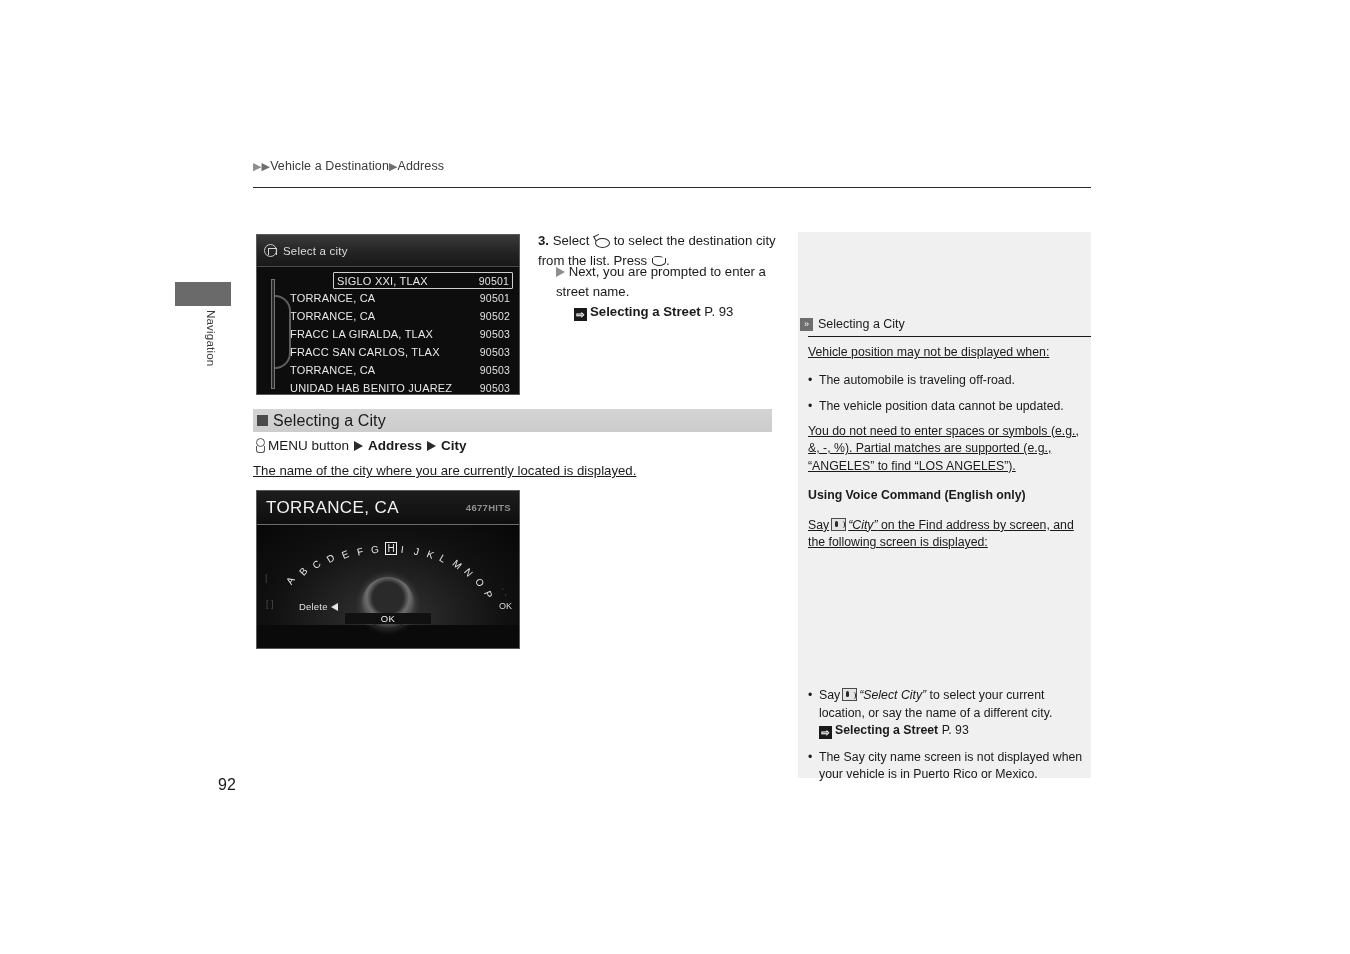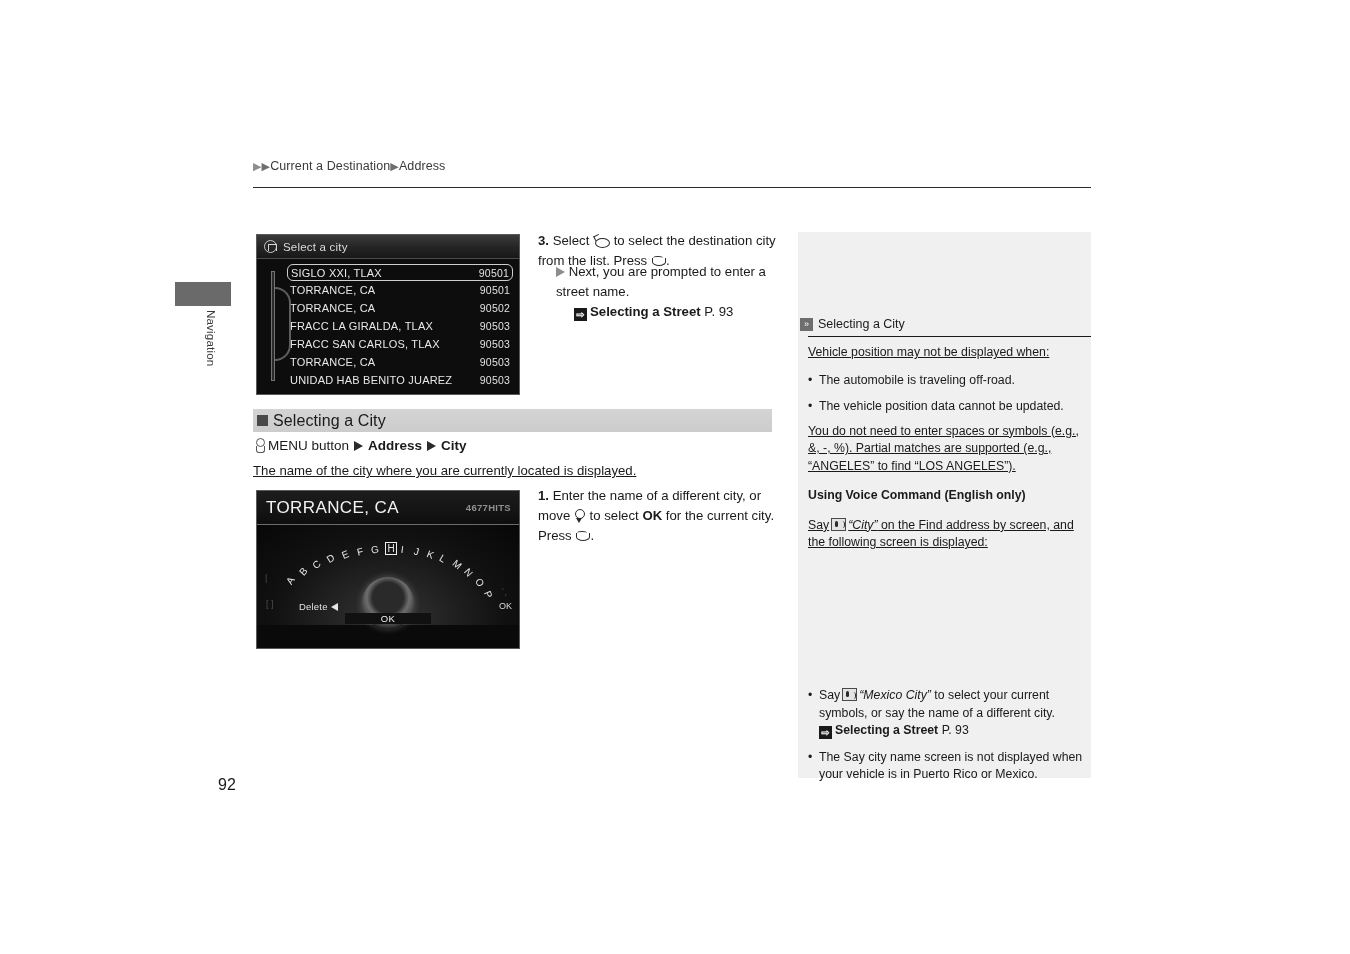--- a/index.html
+++ b/index.html
@@ -65,21 +65,21 @@
   }
 
   
   .navshot {
     position: absolute;
     background: #0a0a0a;
     border: 1px solid #5a5a5a;
     overflow: hidden;
   }
   .navshot .title-bar {
-    height: 24px;
+    height: 32px;
     background: linear-gradient(180deg,#3b3b3b 0%,#242424 55%,#181818 100%);
     border-bottom: 1px solid #4a4a4a;
     display: flex;
     align-items: center;
     padding-left: 7px;
     gap: 6px;
   }
   .home-glyph {
     width: 13px; height: 13px;
     border: 1px solid #c8c8c8;
@@ -131,22 +131,23 @@
     justify-content: space-between;
     align-items: center;
     height: 18px;
     color: #e8e8e8;
     font-size: 11px;
     letter-spacing: .2px;
     padding: 0 3px;
   }
   .city-row.selected {
     border: 1px solid #cfcfcf;
-    border-radius: 6px;
+    border-radius: 1px;
     height: 17px;
+    margin-left: 46px;
   }
   .city-row .zip { color: #e0e0e0; font-size: 10.5px; padding-left: 8px; }
 
   
   #screen-city-entry { left: 256px; top: 490px; width: 264px; height: 159px; }
   #screen-city-entry .entry-value {
     height: 34px;
     background: linear-gradient(180deg,#1d1d1d,#0e0e0e);
     border-bottom: 1px solid #6d6d6d;
     display: flex;
@@ -482,21 +483,21 @@
   .sp-sub { font-weight: bold; margin-top: 12px; }
 
   .it { font-style: italic; }
 </style>
 </head>
 <body>
 
 <div id="page">
 
   <div class="breadcrumb">
-    <span class="bc-arrow">▶</span><span class="bc-arrow dark">▶</span><span>Current a Destination</span><span class="bc-arrow dark">▶</span><span>Address</span>
+    <span class="bc-arrow">▶</span><span class="bc-arrow dark">▶</span><span>Vehicle a Destination</span><span class="bc-arrow dark">▶</span><span>Address</span>
   </div>
   <div class="rule"></div>
 
   <div class="nav-tab"></div>
   <div class="nav-tab-label">Navigation</div>
 
   <div class="page-number">92</div>
 
   <div class="navshot" id="screen-city-list">
     <div class="title-bar">
@@ -594,29 +595,20 @@
       <span class="kbd-corner" style="right:12px; top:62px;">`,</span>
 
       <div class="dial"></div>
       <div class="kbd-delete"><span>Delete</span><span class="tri"></span></div>
       <div class="kbd-ok-right">OK</div>
 
       <div class="kbd-ok-bottom">OK</div>
     </div>
   </div>
 
-  <div class="step" style="left:538px; top:486px; width:248px;">
-    <span class="num">1.</span>
-    <span>Enter the name of a different city, or move</span>
-    <span class="ico-joy"></span>
-    <span>to select</span>
-    <b>OK</b>
-    <span>for the current city. Press</span>
-    <span class="ico-press"></span><span>.</span>
-  </div>
 
   <div id="side-panel">
     <div class="sp-head">
       <span class="sp-chev">»</span>
       <span class="sp-head-text">Selecting a City</span>
     </div>
     <div class="sp-rule"></div>
 
     <div class="sp-body">
       <p class="sp-p">Vehicle position may not be displayed when:</p>
@@ -629,22 +621,22 @@
       <p class="sp-sub">Using Voice Command (English only)</p>
       <p class="sp-p" style="margin-top:0;">
         <span>Say</span><span class="ico-voice"></span><span class="it">“City”</span>
         <span>on the Find address by screen, and the following screen is displayed:</span>
       </p>
     </div>
 
     <div style="position:absolute; left:10px; top:455px; width:280px; font-size:12.3px; line-height:17.5px;">
       <ul class="sp-bullets" style="margin:0;">
         <li>
-          <span>Say</span><span class="ico-voice"></span><span class="it">“Mexico City”</span>
-          <span>to select your current symbols, or say the name of a different city.</span>
+          <span>Say</span><span class="ico-voice"></span><span class="it">“Select City”</span>
+          <span>to select your current location, or say the name of a different city.</span>
           <div>
             <span class="ref-icon">⇨</span><span class="ref-line">Selecting a Street</span>
             <span class="ref-pg">P. 93</span>
           </div>
         </li>
         <li style="margin-top:8px;">The Say city name screen is not displayed when your vehicle is in Puerto Rico or Mexico.</li>
       </ul>
     </div>
   </div>
 

